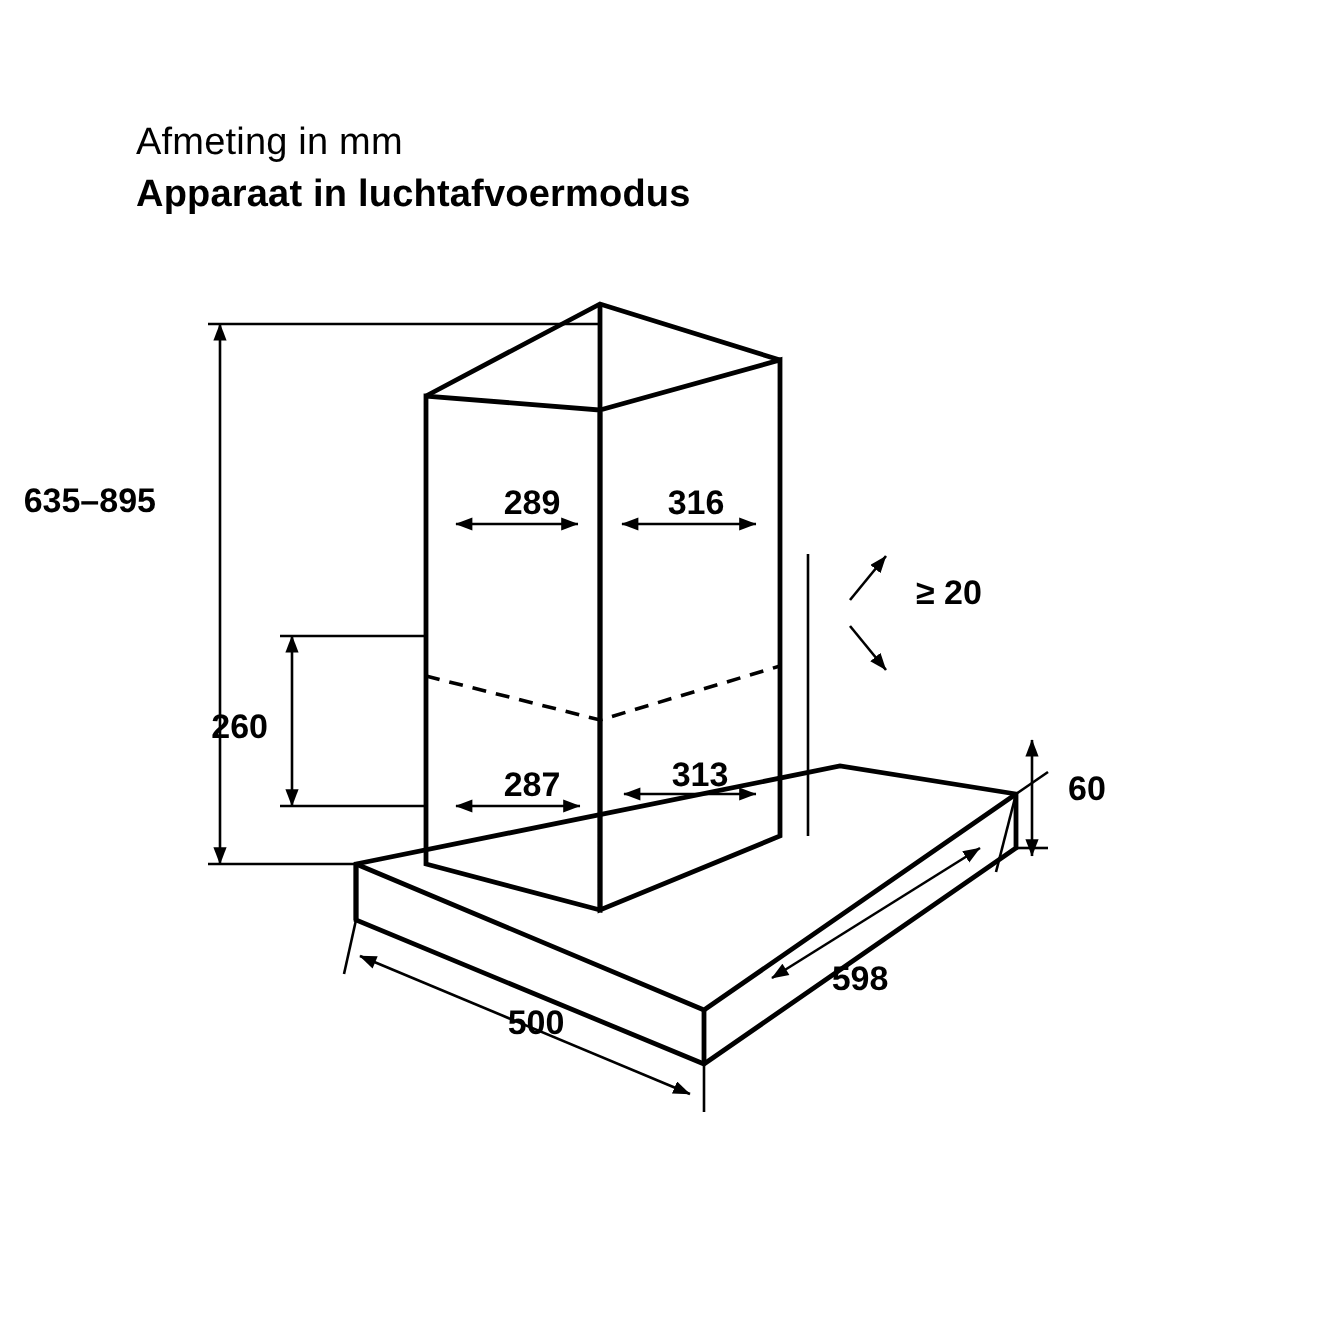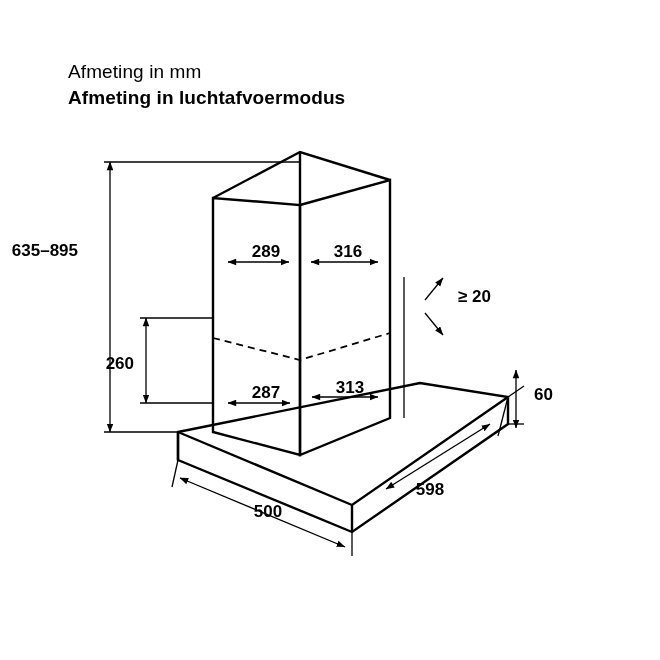--- a/index.html
+++ b/index.html
@@ -69,21 +69,21 @@
     stroke-dasharray: 7 5;
   }
 </style>
 </head>
 <body>
 
 <div id="stage">
 
   <div class="title-block">
     <span class="title-line1">Afmeting in mm</span>
-    <span class="title-line2">Afmeting in luchtafvoermodus</span>
+    <span class="title-line2">Apparaat in luchtafvoermodus</span>
   </div>
 
   <svg class="drawing" viewBox="0 0 660 660">
     <defs>
       <marker id="arrHead" markerWidth="9" markerHeight="9" refX="8.4" refY="3.3" orient="auto" markerUnits="userSpaceOnUse">
         <path d="M0,0 L8.6,3.3 L0,6.6 Z" fill="#000000"></path>
       </marker>
       <marker id="arrTail" markerWidth="9" markerHeight="9" refX="0.4" refY="3.3" orient="auto" markerUnits="userSpaceOnUse">
         <path d="M8.6,0 L0,3.3 L8.6,6.6 Z" fill="#000000"></path>
       </marker>

